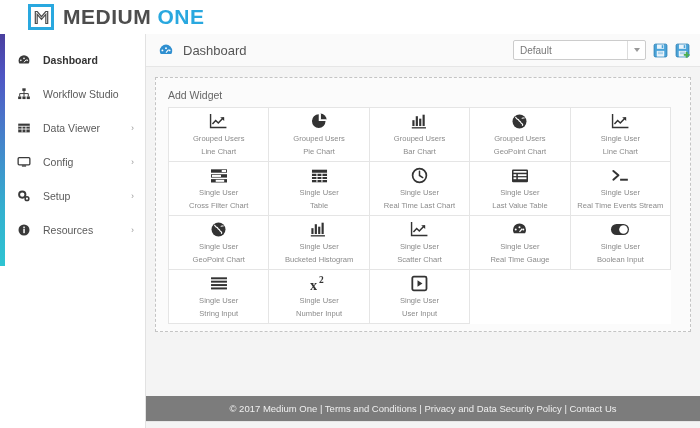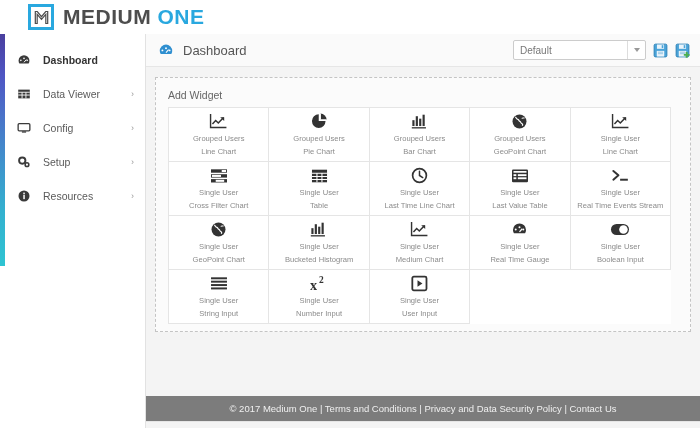--- a/index.html
+++ b/index.html
@@ -162,20 +162,33 @@
             <circle cx="4.4" cy="8.4" r="0.95" fill="#fff"></circle>
             <circle cx="8" cy="6.2" r="0.95" fill="#fff"></circle>
             <circle cx="11.6" cy="8.4" r="0.95" fill="#fff"></circle>
             <path d="M8 10.6 L10.6 7.6" stroke="#fff" stroke-width="1.1" fill="none"></path>
           </svg>
         </span>
         <span class="nav-label">Dashboard</span>
         <span class="nav-chev"></span>
       </div>
 
+      <div class="nav-item">
+        <span class="nav-ico">
+          <svg width="14" height="14" viewBox="0 0 16 16">
+            <rect x="6.1" y="1.5" width="3.8" height="3" fill="#3a3a3a"></rect>
+            <rect x="1.3" y="10.8" width="3.6" height="3" fill="#3a3a3a"></rect>
+            <rect x="6.2" y="10.8" width="3.6" height="3" fill="#3a3a3a"></rect>
+            <rect x="11.1" y="10.8" width="3.6" height="3" fill="#3a3a3a"></rect>
+            <path d="M8 4.5v3M3.1 10.8V7.5h9.8v3.3M8 7.5v3.3" stroke="#3a3a3a" stroke-width="1.1" fill="none"></path>
+          </svg>
+        </span>
+        <span class="nav-label">Workflow Studio</span>
+        <span class="nav-chev"></span>
+      </div>
 
       <div class="nav-item">
         <span class="nav-ico">
           <svg width="14" height="14" viewBox="0 0 16 16">
             <rect x="1.4" y="3" width="13.2" height="10" fill="#3a3a3a"></rect>
             <path d="M1.4 6h13.2M1.4 9.2h13.2M5.8 6v7M10.2 6v7" stroke="#fff" stroke-width="1"></path>
           </svg>
         </span>
         <span class="nav-label">Data Viewer</span>
         <span class="nav-chev">›</span>
@@ -354,21 +367,21 @@
               <span class="wlab">Table</span>
             </div>
             <div class="wcell">
               <span class="wicon">
                 <svg width="17" height="17" viewBox="0 0 18 18">
                   <circle cx="9" cy="9" r="7.3" fill="none" stroke="#333" stroke-width="1.8"></circle>
                   <path d="M9 4.4V9l3.4 2.2" stroke="#333" stroke-width="1.6" fill="none" stroke-linecap="round"></path>
                 </svg>
               </span>
               <span class="wlab">Single User</span>
-              <span class="wlab">Last Time Line Chart</span>
+              <span class="wlab">Real Time Last Chart</span>
             </div>
             <div class="wcell">
               <span class="wicon">
                 <svg width="18" height="16" viewBox="0 0 19 17">
                   <rect x="1" y="1.6" width="17" height="13.6" rx="1.2" fill="#333"></rect>
                   <rect x="2.6" y="3.2" width="13.8" height="1.8" fill="#fff"></rect>
                   <rect x="2.6" y="6.6" width="3.0" height="2.0" fill="#fff"></rect>
                   <rect x="7.2" y="6.6" width="9.2" height="2.0" fill="#fff"></rect>
                   <rect x="2.6" y="9.9" width="3.0" height="2.0" fill="#fff"></rect>
                   <rect x="7.2" y="9.9" width="9.2" height="2.0" fill="#fff"></rect>
@@ -416,21 +429,21 @@
             </div>
             <div class="wcell">
               <span class="wicon">
                 <svg width="19" height="17" viewBox="0 0 20 18">
                   <path d="M1.6 1v14.4h16.8" stroke="#333" stroke-width="1.5" fill="none"></path>
                   <path d="M3.6 11.6l3.4-3.6 2.8 2.6 5.6-5.8" stroke="#333" stroke-width="1.6" fill="none"></path>
                   <path d="M11.8 4.4h4.2v4.2z" fill="#333"></path>
                 </svg>
               </span>
               <span class="wlab">Single User</span>
-              <span class="wlab">Medium Chart</span>
+              <span class="wlab">Scatter Chart</span>
             </div>
             <div class="wcell">
               <span class="wicon">
                 <svg width="17" height="17" viewBox="0 0 18 18">
                   <path d="M9 2.6A6.9 6.9 0 0 0 2.1 9.5c0 1.4.4 2.6 1 3.6h11.8c.6-1 1-2.2 1-3.6A6.9 6.9 0 0 0 9 2.6z" fill="#333"></path>
                   <circle cx="5" cy="9.1" r="1.05" fill="#fff"></circle>
                   <circle cx="9" cy="6.7" r="1.05" fill="#fff"></circle>
                   <circle cx="13" cy="9.1" r="1.05" fill="#fff"></circle>
                   <path d="M9 11.5l2.9-3.3" stroke="#fff" stroke-width="1.25" fill="none"></path>
                 </svg>

